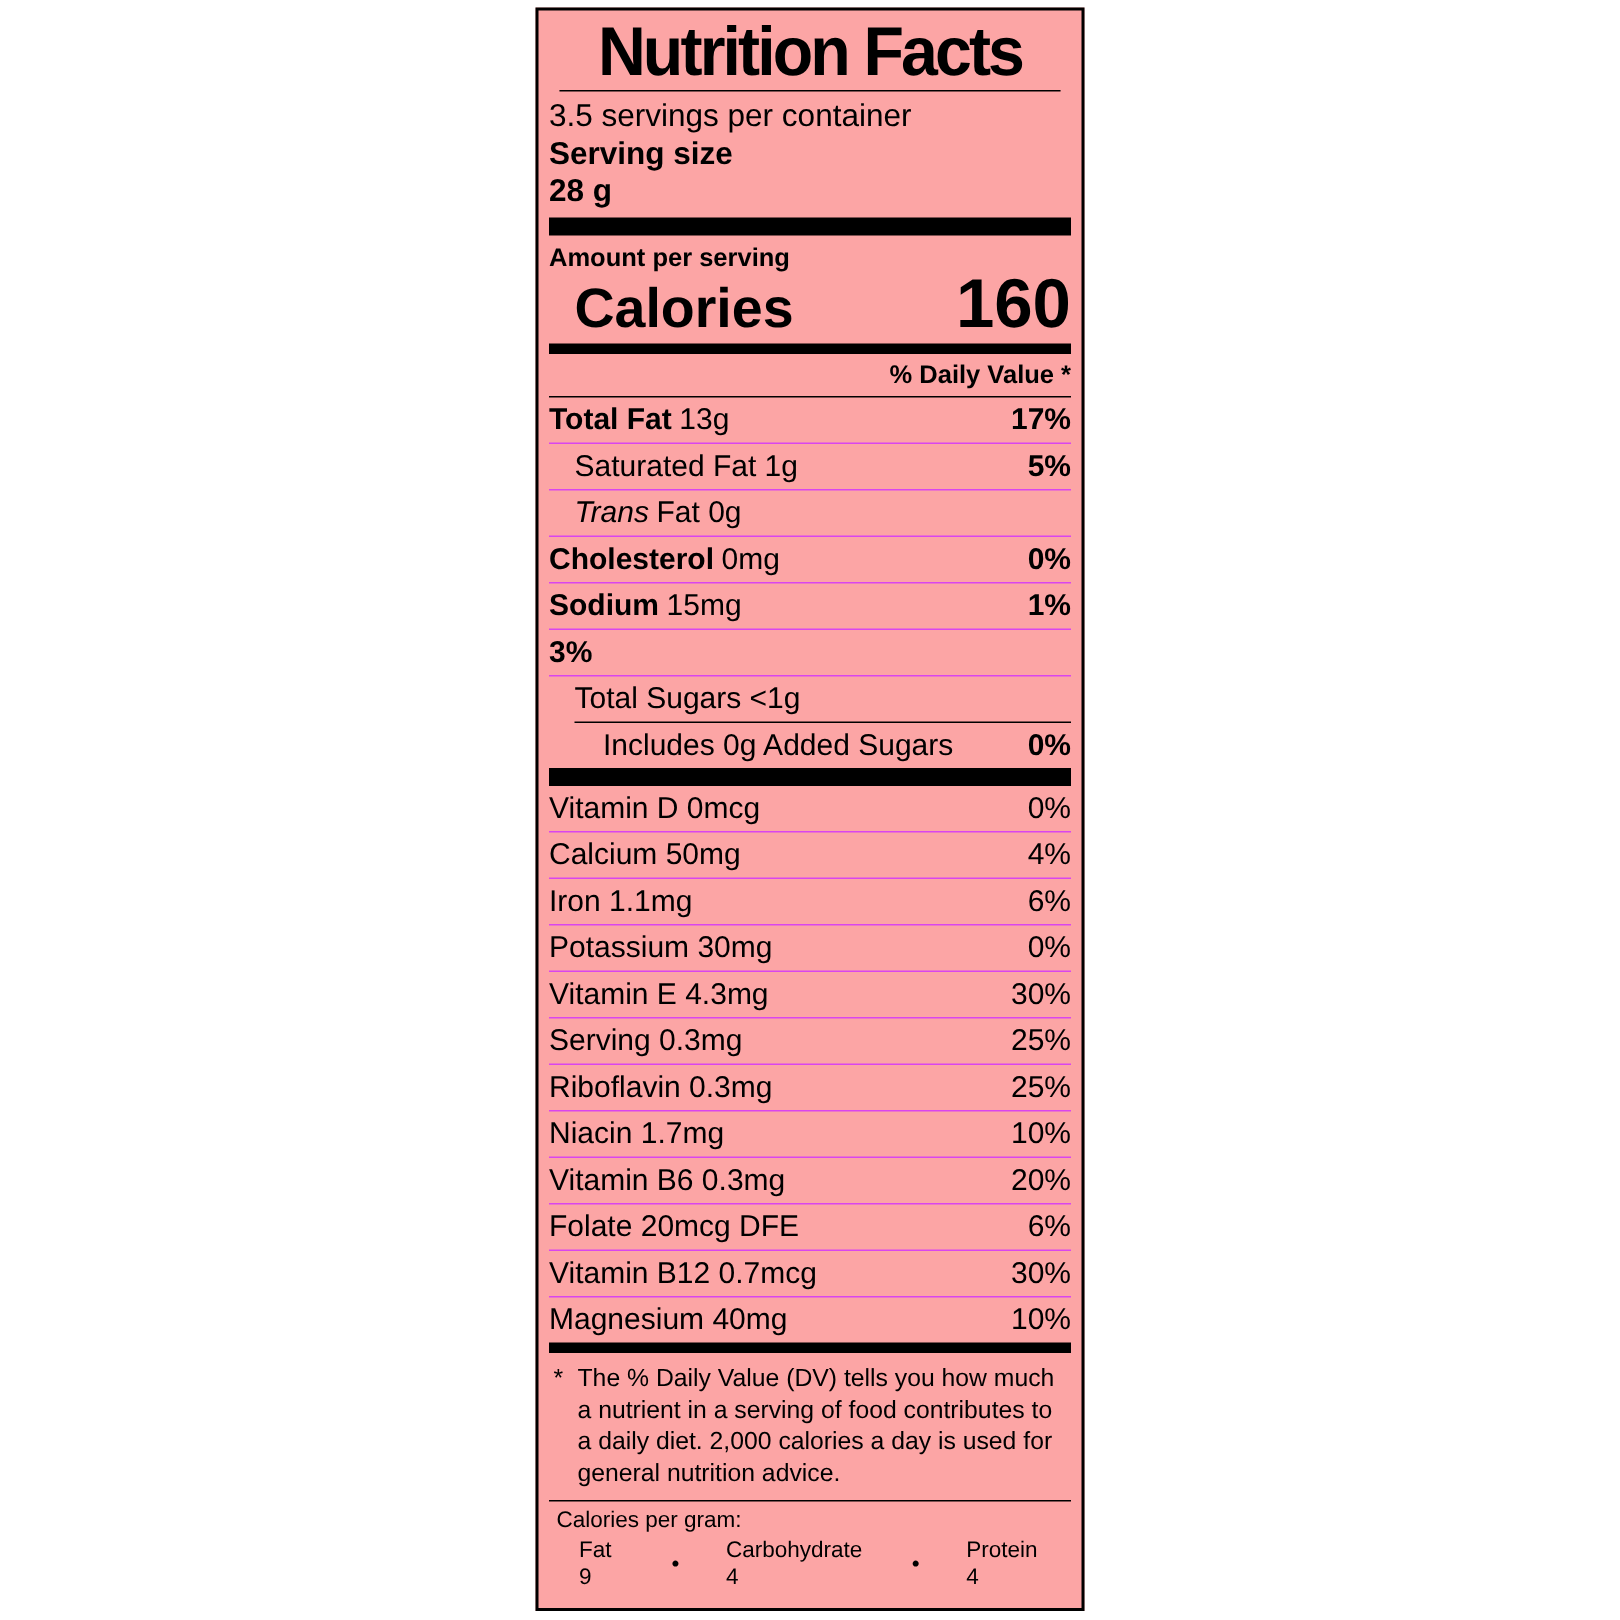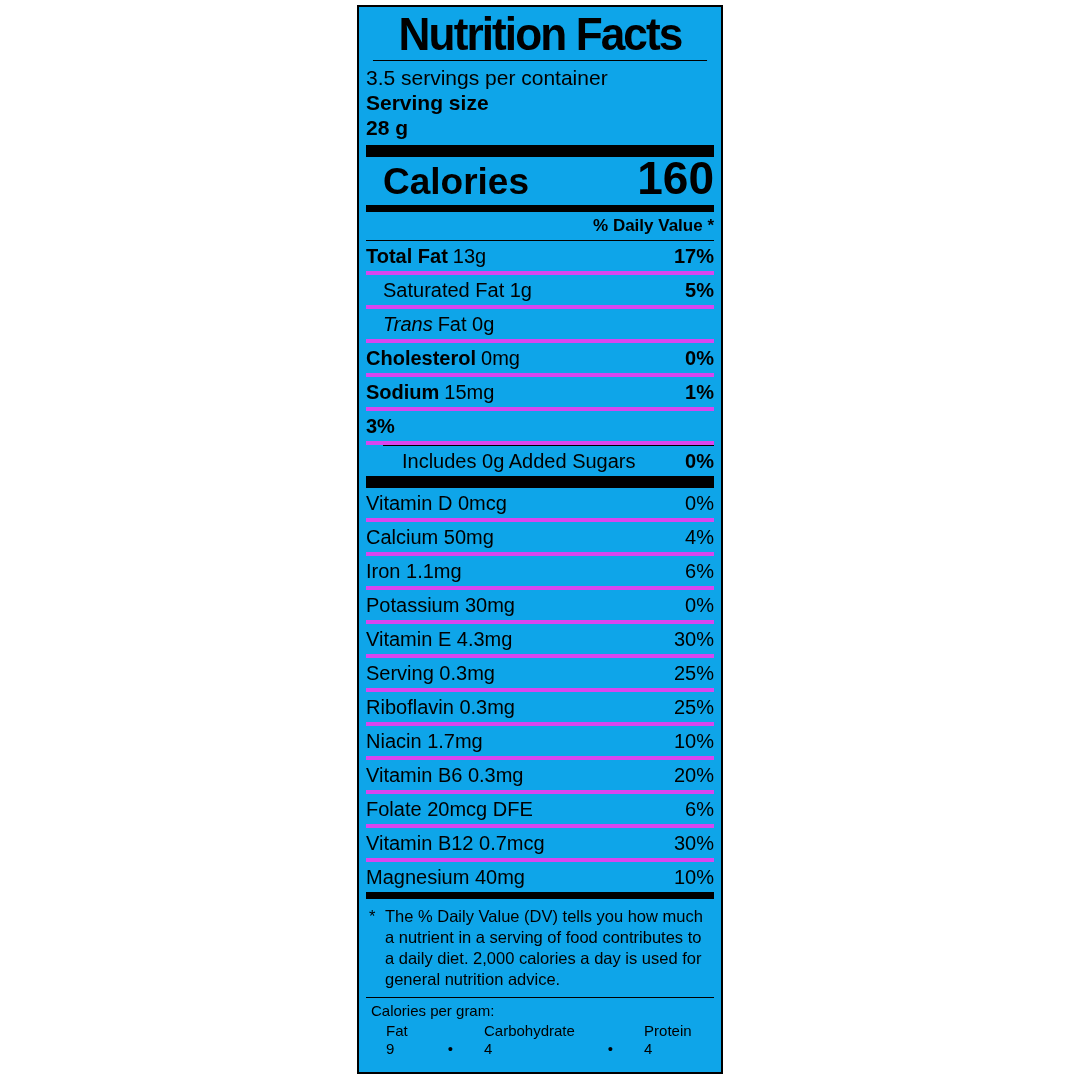--- a/index.html
+++ b/index.html
@@ -10,21 +10,21 @@
     font-family: "Liberation Sans", "DejaVu Sans", sans-serif;
     position: relative;
     overflow: hidden;
   }
   .nf-label {
     position: absolute;
     left: 357px; top: 5px;
     width: 366px; height: 1069px;
     box-sizing: border-box;
     border: 2px solid #000;
-    background: #0ea5e9;
+    background: #fca5a5;
     padding: 0 7px;
     overflow: hidden;
   }
   .nf-title {
     font-weight: bold;
     font-size: 46px;
     line-height: 48px;
     text-align: center;
     letter-spacing: -2px;
     padding: 3px 0 2px 0;
@@ -72,21 +72,21 @@
     padding: 4px 0 4px 0;
     border-bottom: 1px solid #000;
   }
   .row {
     display: flex;
     justify-content: space-between;
     align-items: baseline;
     font-size: 20px;
     line-height: 24px;
     padding: 3px 0;
-    border-bottom: 4px solid #d946ef;
+    border-bottom: 1px solid #d946ef;
   }
   .rows .row:last-child { border-bottom: none; }
   .row .nm { white-space: nowrap; }
   .row .nb { font-weight: bold; }
   .row .ni { font-style: italic; }
   .row .nb:empty, .row .ni:empty { display: none; }
   .row .nb, .row .ni { margin-right: 5px; }
   .row.ind-1 .nm { padding-left: 17px; }
   .row.ind-2 .nm { padding-left: 36px; }
   .row.sep-indent { border-bottom: none; }
@@ -102,41 +102,42 @@
     line-height: 21px;
     padding: 7px 2px 7px 3px;
     border-bottom: 1px solid #000;
   }
   .nf-footnote .star { width: 16px; flex: 0 0 16px; }
   .nf-cpg { font-size: 15px; line-height: 18px; padding: 4px 0 4px 0; }
   .nf-cpg-title { padding-left: 5px; }
   .nf-cpg-row {
     display: flex;
     justify-content: space-between;
-    align-items: flex-end;
+    align-items: center;
     padding: 2px 16px 0 20px;
     gap: 31px;
   }
 </style>
 </head>
 <body>
 
 <div class="nf-label">
 
   <div class="nf-title">Nutrition Facts</div>
 
   <div class="nf-servings">3.5 servings per container</div>
 
   <div class="nf-serving-size">
     <span>Serving size</span>
     <span>28 g</span>
   </div>
 
   <div class="bar-thick"></div>
 
+  <div class="nf-amount-per-serving">Amount per serving</div>
 
   <div class="nf-calories">
     <span class="cal-label">Calories</span>
     <span class="cal-value">160</span>
   </div>
 
   <div class="bar-med"></div>
 
   <div class="nf-dv-header">% Daily Value *</div>
 
@@ -164,20 +165,24 @@
   <div class="row">
     <span class="nm"><span class="nb">Sodium</span><span class="nt">15mg</span></span>
     <span class="dv">1%</span>
   </div>
 
   <div class="row">
     <span class="dv">3%</span>
   </div>
 
 
+  <div class="row ind-1 sep-indent">
+    <span class="nm"><span class="nt">Total Sugars &lt;1g</span></span>
+    <span class="dv"></span>
+  </div>
 <div class="sep-line-indented"></div>
   <div class="row ind-2">
     <span class="nm"><span class="nt">Includes 0g Added Sugars</span></span>
     <span class="dv">0%</span>
   </div>
 
 </div>
 
   <div class="bar-thick"></div>
 

